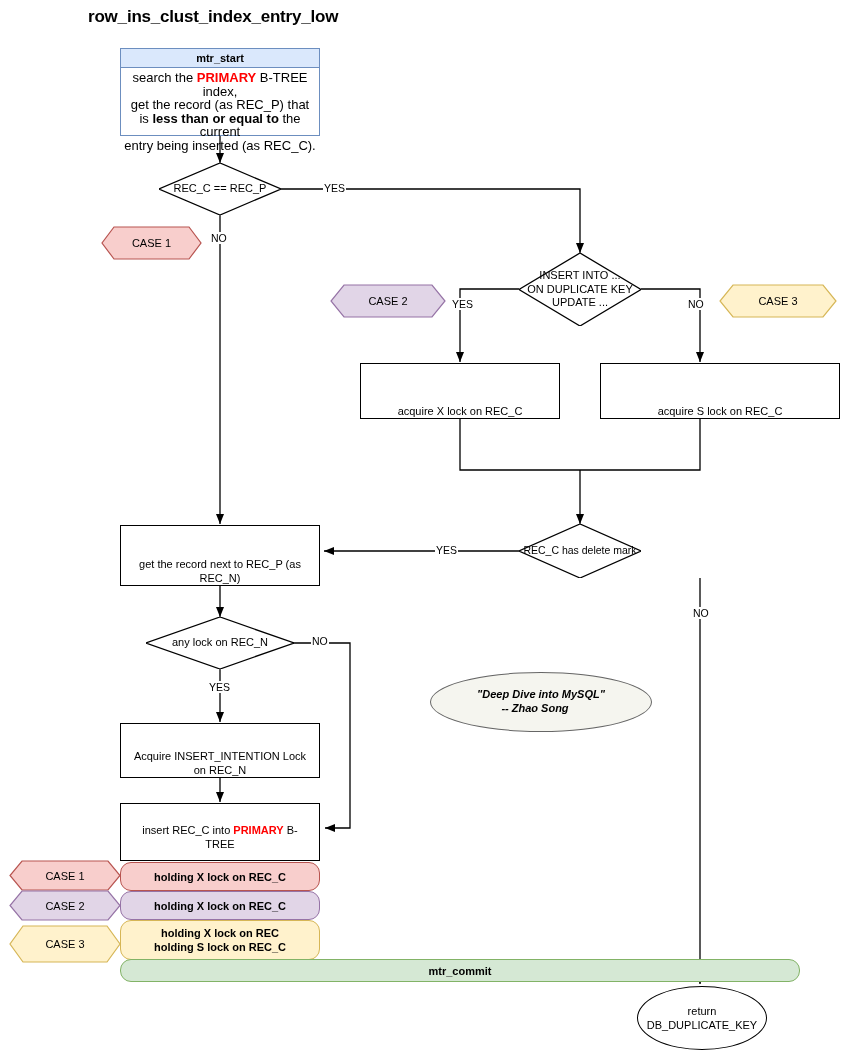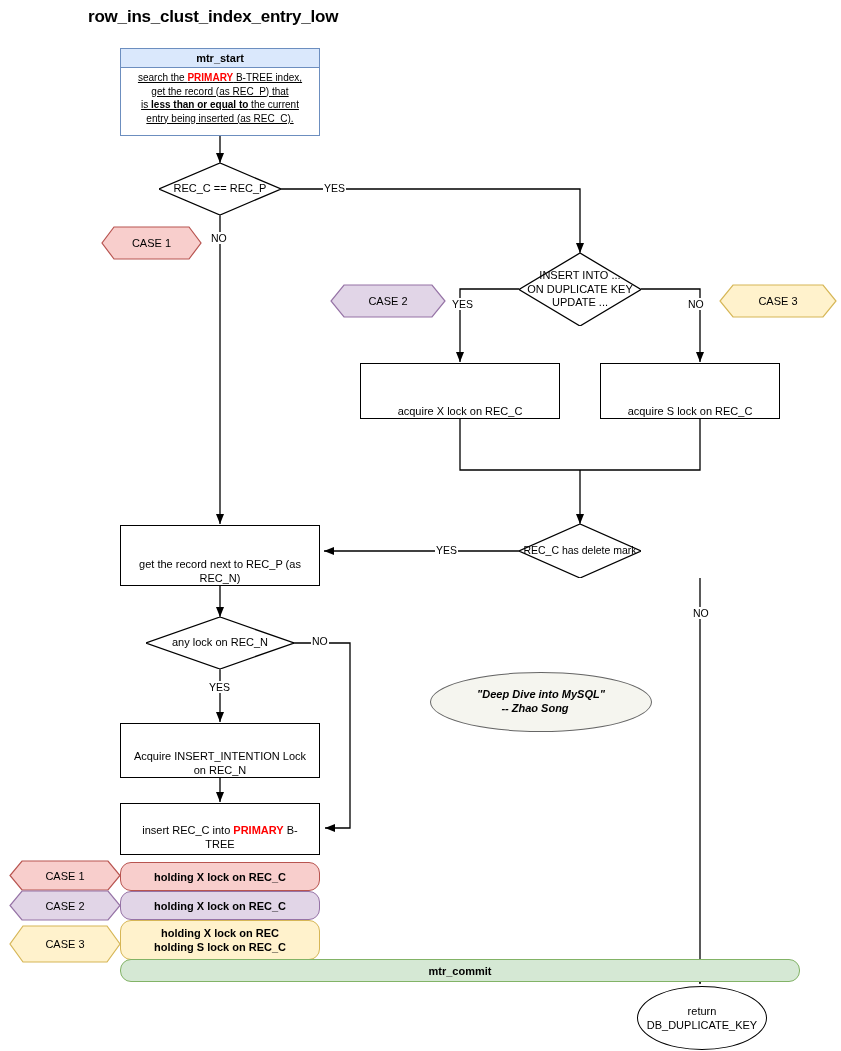--- a/index.html
+++ b/index.html
@@ -56,25 +56,24 @@
     border-bottom: 1px solid #6c8ebf;
     height: 18px;
     line-height: 18px;
     text-align: center;
     font-size: 11px;
     font-weight: bold;
   }
   .mtr-start-body {
     flex: 1;
     text-align: center;
-    font-size: 10px;
+    font-size: 13px;
     line-height: 13.5px;
     padding: 3px 2px 0 2px;
     box-sizing: border-box;
-    text-decoration: underline;
   }
   .kw-red { color: #ff0000; font-weight: bold; }
   .kw-bold { font-weight: bold; }
 
   
   .box {
     border: 1px solid #000;
     background: #ffffff;
     display: flex;
     align-items: flex-end;
@@ -264,21 +263,21 @@
     <svg width="118" height="34">
         <polygon points="14,1 104,1 117,17 104,33 14,33 1,17" fill="#fff2cc" stroke="#d6b656" stroke-width="1.2"></polygon>
       </svg>
     <div class="hlabel">CASE 3</div>
   </div>
 
   <div class="node box" style="left:360px; top:363px; width:200px; height:56px;">
     <span>acquire X lock on REC_C</span>
   </div>
 
-  <div class="node box" style="left:600px; top:363px; width:180px; height:56px;">
+  <div class="node box" style="left:600px; top:363px; width:240px; height:56px;">
     <span>acquire S lock on REC_C</span>
   </div>
 
   <div class="node box" style="left:120px; top:525px; width:200px; height:61px; padding:0 12px;">
     <span>get the record next to REC_P (as REC_N)</span>
   </div>
 
   <div class="node diamond" style="left:519px; top:524px; width:122px; height:54px;">
     <svg width="122" height="54">
         <polygon points="61,0 122,27 61,54 0,27" fill="#ffffff" stroke="#000" stroke-width="1.3"></polygon>
@@ -290,21 +289,21 @@
     <svg width="148" height="52">
         <polygon points="74,0 148,26 74,52 0,26" fill="#ffffff" stroke="#000" stroke-width="1.3"></polygon>
       </svg>
     <div class="dlabel">any lock on REC_N</div>
   </div>
 
   <div class="node box" style="left:120px; top:723px; width:200px; height:55px; padding:0 6px;">
     <span>Acquire INSERT_INTENTION Lock on REC_N</span>
   </div>
 
-  <div class="node box" style="left:120px; top:803px; width:200px; height:52px; padding:3px 8px;">
+  <div class="node box" style="left:120px; top:803px; width:200px; height:58px; padding:9px 8px;">
     <span><span>insert REC_C into </span><span class="kw-red">PRIMARY</span><span> B-TREE</span></span>
   </div>
 
   <div class="resbar" style="left:120px; top:862px; width:200px; height:29px; background:#f8cecc; border:1px solid #b85450;">
     <span>holding X lock on REC_C</span>
   </div>
   <div class="resbar" style="left:120px; top:891px; width:200px; height:29px; background:#e1d5e7; border:1px solid #9673a6;">
     <span>holding X lock on REC_C</span>
   </div>
   <div class="resbar" style="left:120px; top:920px; width:200px; height:40px; background:#fff2cc; border:1px solid #d6b656; flex-direction:column;">

